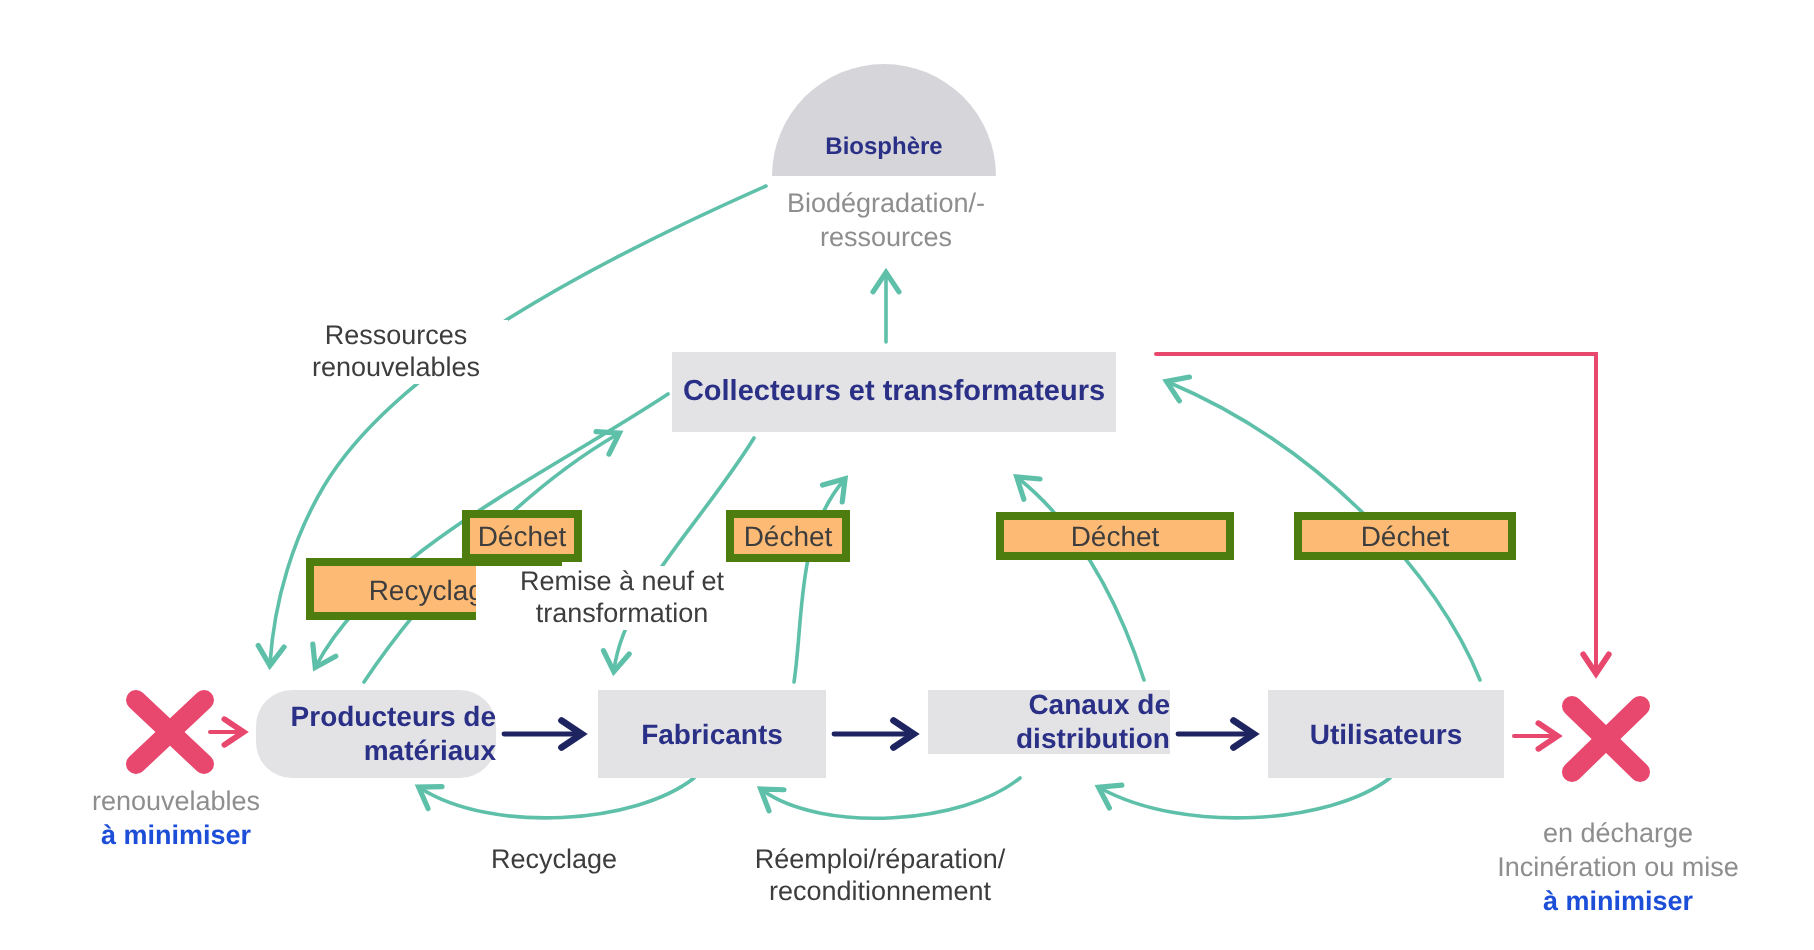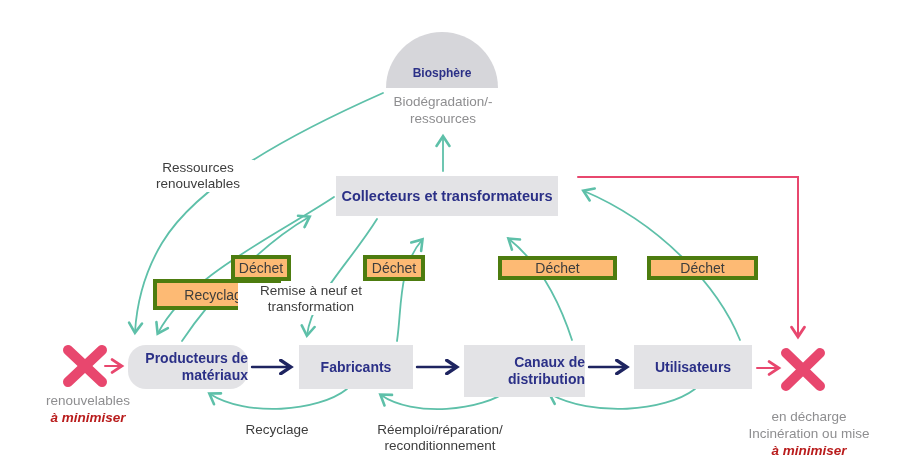--- a/index.html
+++ b/index.html
@@ -16,21 +16,21 @@
         display:flex;align-items:center;justify-content:center;text-align:right;
         font-size:14px;line-height:17px;}
   .biosphere{background:var(--biosphere-fill);border-radius:120px 120px 0 0;
         display:flex;align-items:flex-end;justify-content:center;padding-bottom:8px;
         color:var(--node-text);font-weight:bold;font-size:12px;}
   .lbl{color:var(--label-dark);font-size:13.5px;line-height:16px;text-align:center;}
   .lbl-box{background:#fdba74;border:4px solid #4d7c0f;display:flex;align-items:center;
         justify-content:center;color:var(--label-dark);font-size:14px;}
   .lbl-white{background:#ffffff;}
   .caption{color:var(--label-gray);font-size:13.5px;line-height:17px;text-align:center;}
-  .caption .em{color:#b91c1c;font-weight:bold;display:block;font-style:italic;}
+  .caption .em{color:#1d4ed8;font-weight:bold;display:block;}
   .caption span{display:block;}
   .lbl span{display:block;}
 </style>
 </head>
 <body>
 
 <div class="canvas">
 
   <svg class="arrow-layer" width="907" height="475" viewBox="0 0 907 475">
     <defs>
@@ -119,21 +119,21 @@
     <span>Remise à neuf et</span>
     <span>transformation</span>
   </div>
 
   <div class="abs node" style="left:128px;top:345px;width:120px;height:44px;border-radius:18px;">
     <span>Producteurs de matériaux</span>
   </div>
   <div class="abs node" style="left:299px;top:345px;width:114px;height:44px;">
     <span>Fabricants</span>
   </div>
-  <div class="abs node" style="left:464px;top:345px;width:121px;height:52px;">
+  <div class="abs node" style="left:464px;top:345px;width:121px;height:32px;">
     <span>Canaux de distribution</span>
   </div>
   <div class="abs node" style="left:634px;top:345px;width:118px;height:44px;">
     <span>Utilisateurs</span>
   </div>
 
   <div class="abs lbl" style="left:227px;top:422px;width:100px;">
     <span>Recyclage</span>
   </div>
   <div class="abs lbl" style="left:355px;top:422px;width:170px;">

